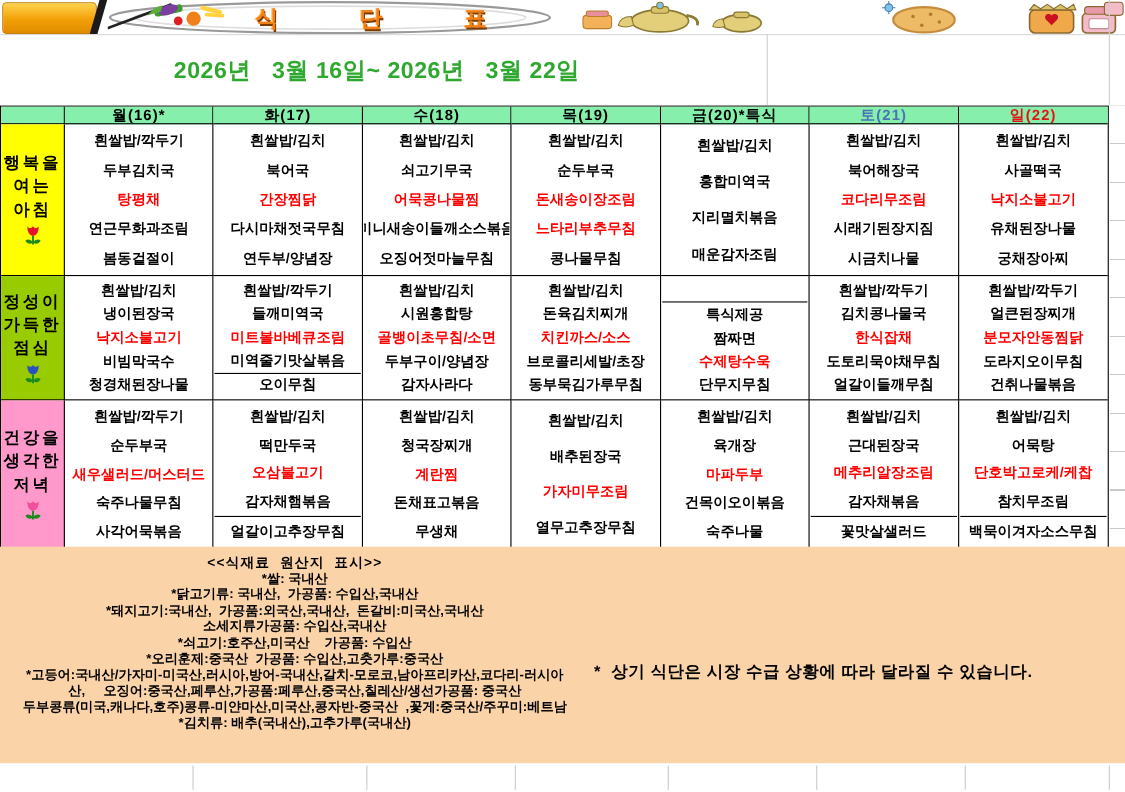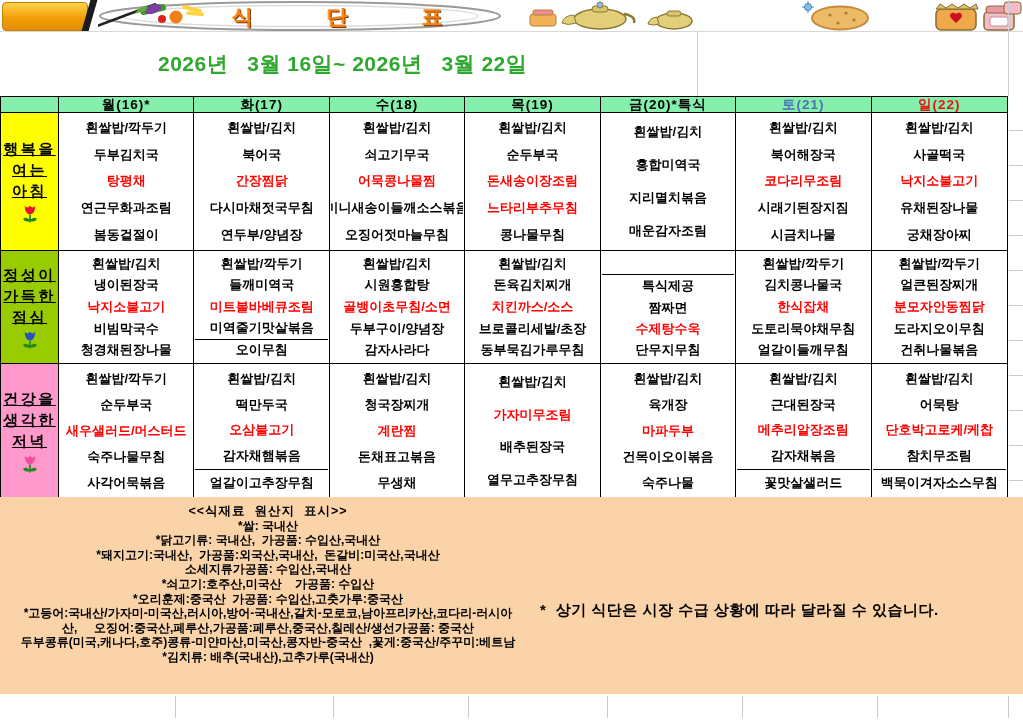--- a/index.html
+++ b/index.html
@@ -23,21 +23,21 @@
   table.approval td{height:38px;font-size:15px;letter-spacing:2px;}
   
   .menu-grid{position:absolute;left:0;top:96px;width:1008px;display:grid;box-sizing:border-box;
         grid-template-columns:58px repeat(7,1fr);grid-template-rows:16px 138px 113px 134px;
         border:1.6px solid #000;background:#fff;}
   .menu-grid>div{border-right:1.3px solid #000;border-bottom:1.3px solid #000;box-sizing:border-box;min-width:0;}
   .menu-grid>div:nth-child(8n){border-right:none;}
   .menu-grid>div:nth-child(n+25){border-bottom:none;}
   .hc{display:flex;align-items:center;justify-content:center;font-size:13.5px;letter-spacing:1px;background:#86efac;}
   .lab{display:flex;flex-direction:column;align-items:center;justify-content:center;gap:0px;
-        font-size:15px;letter-spacing:2.5px;line-height:1.4;text-decoration:underline;}
+        font-size:15px;letter-spacing:2.5px;line-height:1.4;}
   .lab svg{margin-top:3px;}
   .cell{display:flex;flex-direction:column;padding:2px 1px;}
   .mline{flex:1;display:flex;align-items:center;justify-content:center;font-size:13px;
         white-space:nowrap;overflow:hidden;width:100%;}
   .mline.red{color:#f00;}
   .mline.sep{border-top:1.3px solid #000;}
   
   .right-strip{position:absolute;left:1009px;top:96px;width:14px;height:401px;
         background:repeating-linear-gradient(to bottom,#ffffff 0 34px,#c9c9c9 34px 35px);}
   
@@ -280,22 +280,22 @@
       </div>
     <div class="cell">
         <div class="mline">흰쌀밥/김치</div>
         <div class="mline">청국장찌개</div>
         <div class="mline red">계란찜</div>
         <div class="mline">돈채표고볶음</div>
         <div class="mline">무생채</div>
       </div>
     <div class="cell">
         <div class="mline">흰쌀밥/김치</div>
+        <div class="mline">배추된장국</div>
         <div class="mline red">가자미무조림</div>
-        <div class="mline">배추된장국</div>
         <div class="mline">열무고추장무침</div>
       </div>
     <div class="cell">
         <div class="mline">흰쌀밥/김치</div>
         <div class="mline">육개장</div>
         <div class="mline red">마파두부</div>
         <div class="mline">건목이오이볶음</div>
         <div class="mline">숙주나물</div>
       </div>
     <div class="cell">

